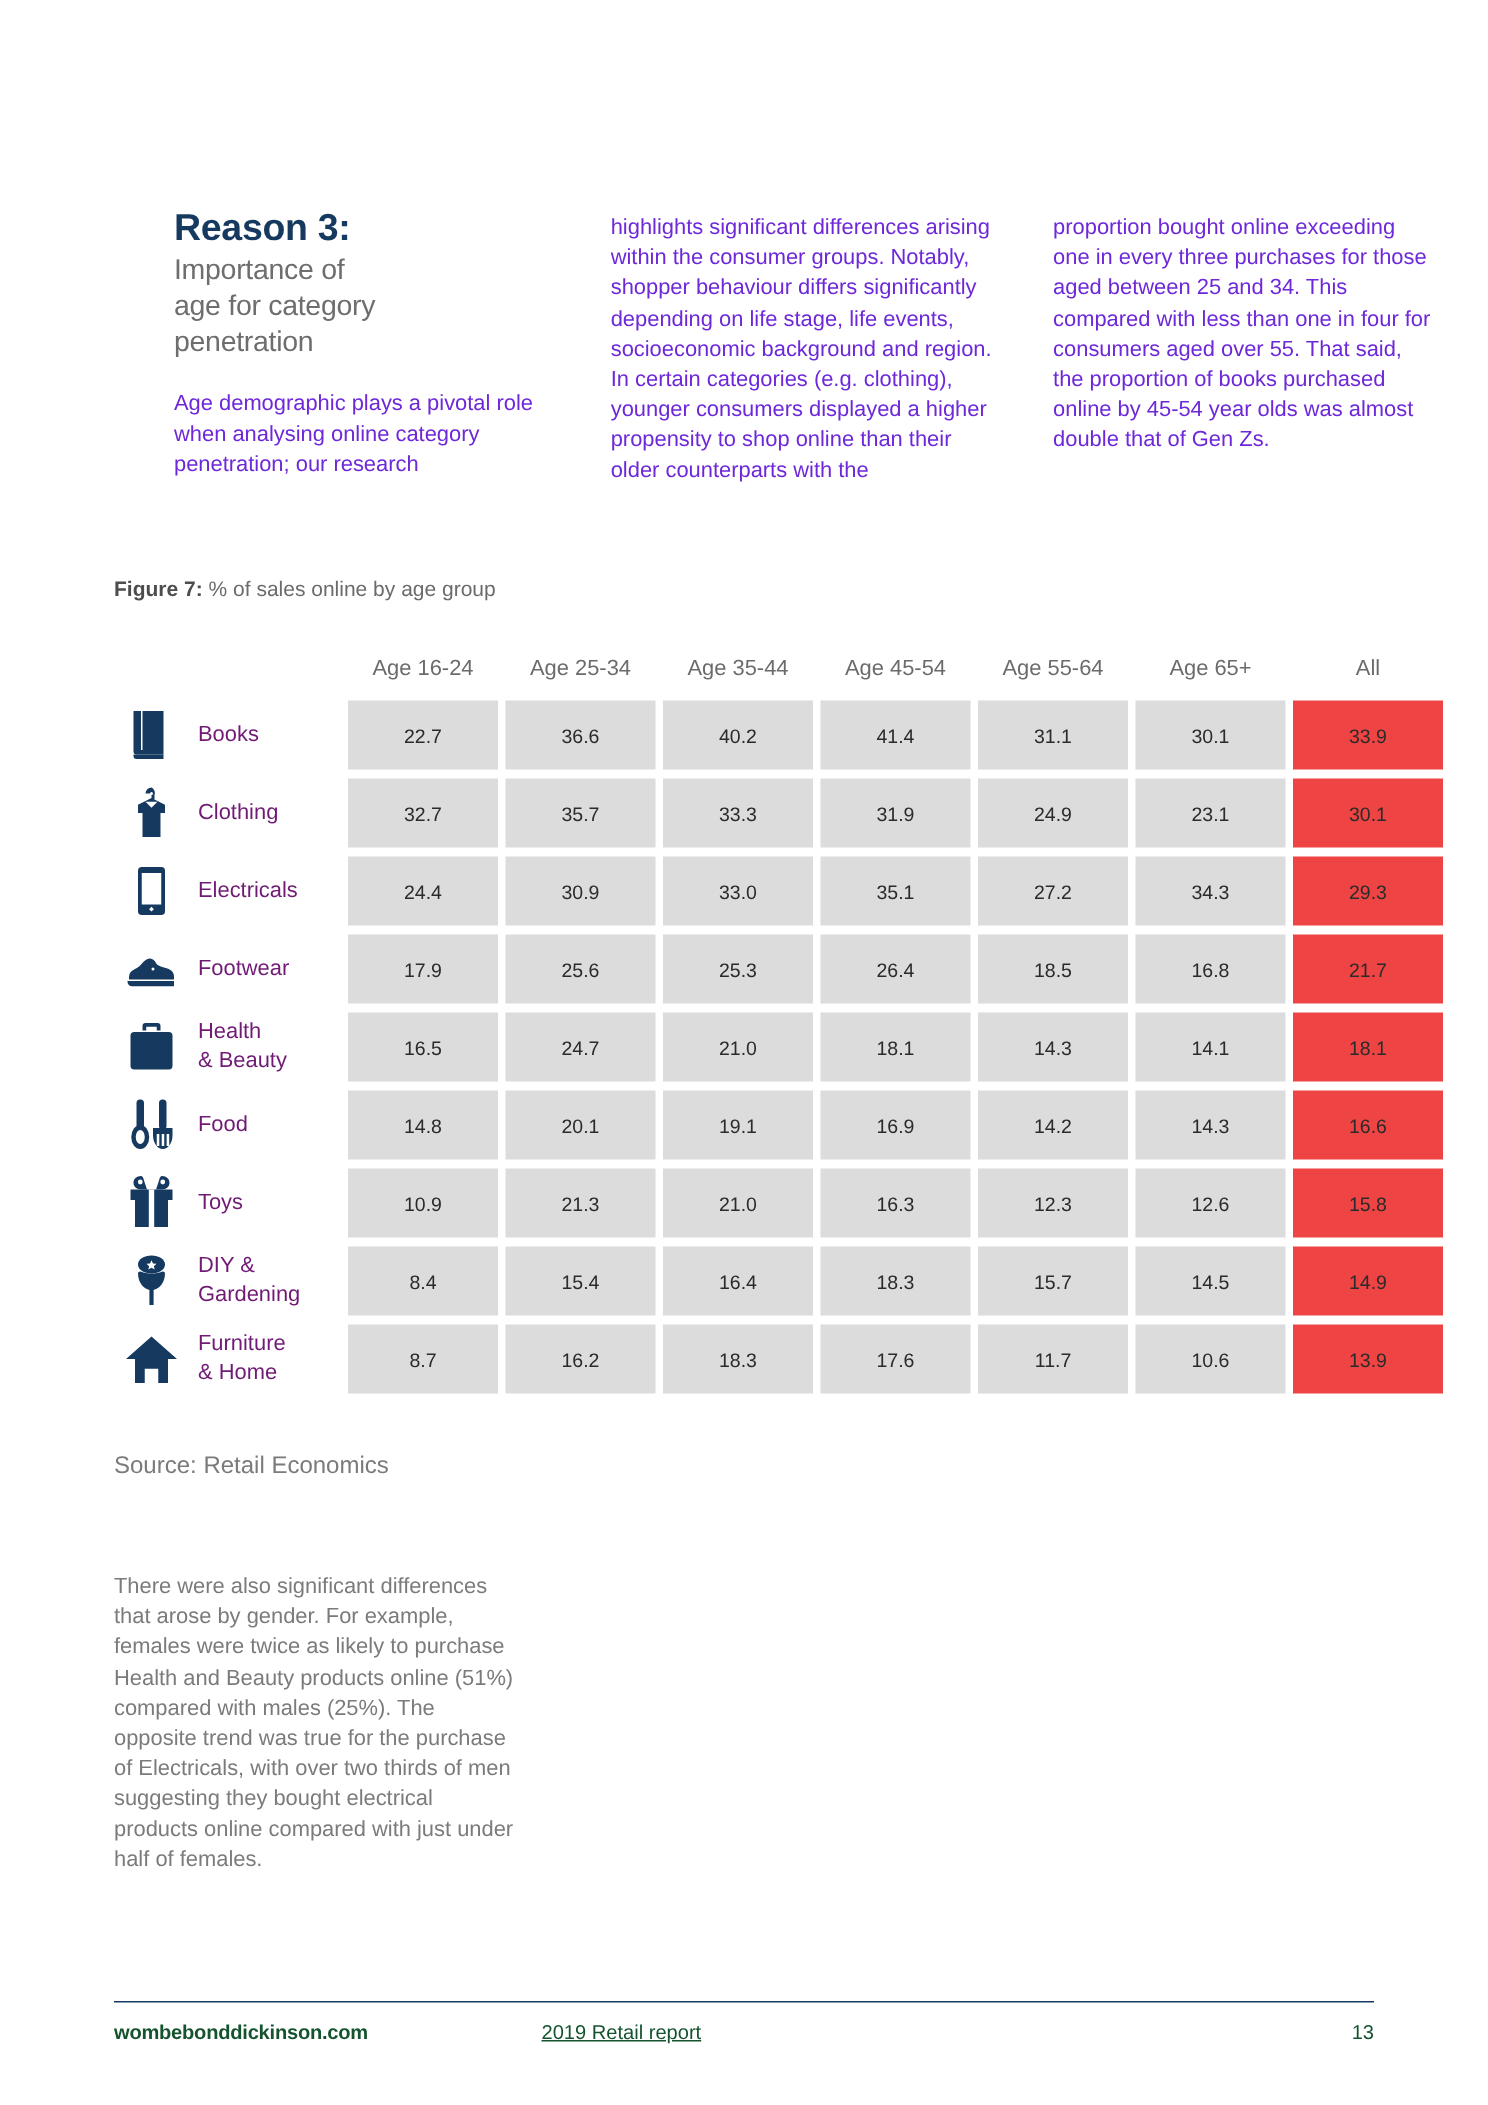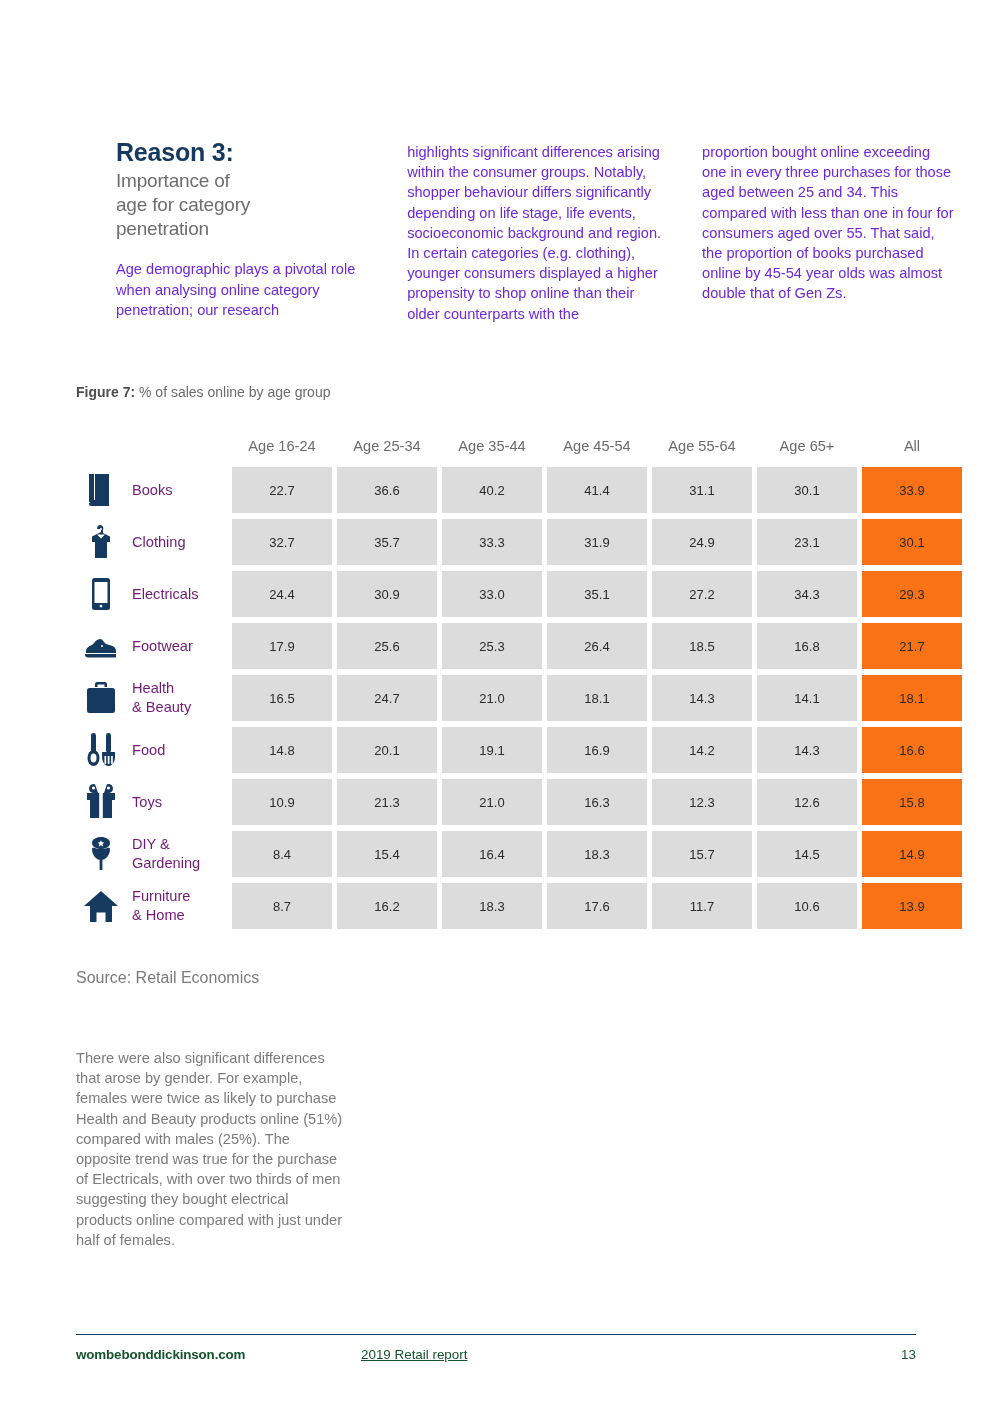--- a/index.html
+++ b/index.html
@@ -120,21 +120,21 @@
   td.val {
     background: #dcdcdc;
     text-align: center;
     vertical-align: middle;
     font-size: 13px;
     color: #2b2b2b;
     height: 33px;
     padding: 0;
   }
   td.val.all {
-    background: #f97316;
+    background: #ef4444;
   }
 
   .icon {
     display: block;
     width: 40px;
     height: 40px;
   }
 
   
   .source {

